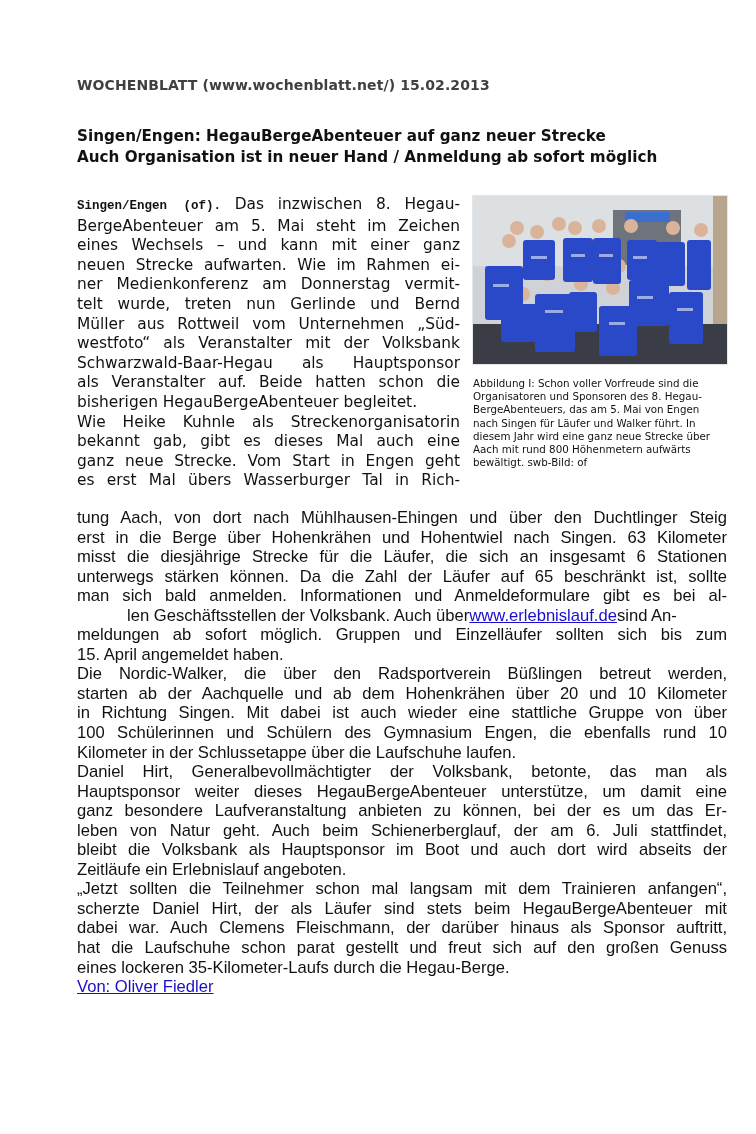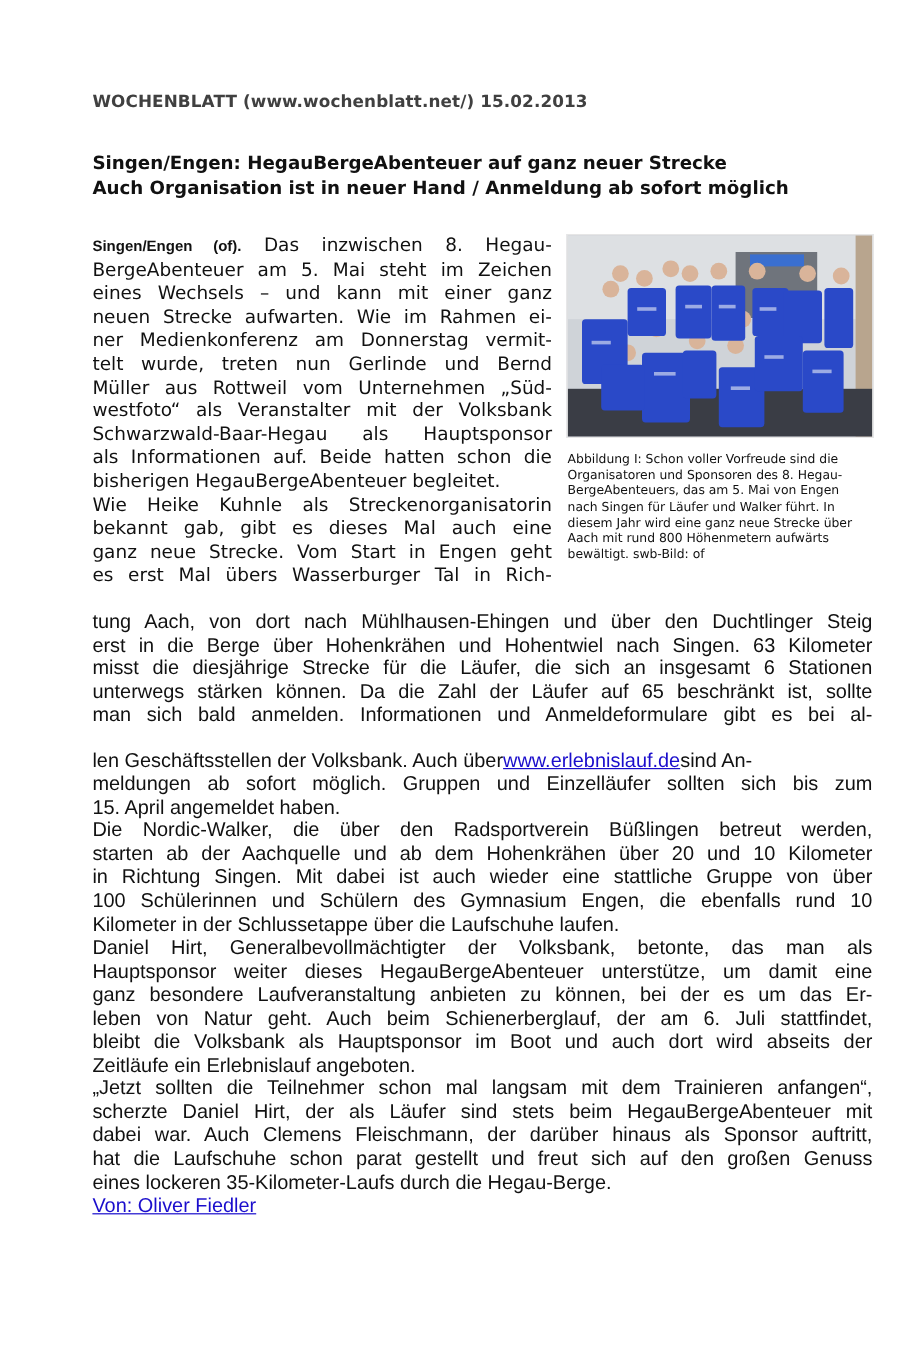--- a/index.html
+++ b/index.html
@@ -20,24 +20,24 @@
       line-height: 19.6px; color: #111; text-align: justify;
       hyphens: manual;
     }
     .col-left {
       position: absolute; left: 77px; top: 195px; width: 383px;
     }
     .col-full {
       position: absolute; left: 77px; top: 508px; width: 650px;
       font-family: "Liberation Sans", sans-serif; font-size: 16.6px; line-height: 19.55px;
     }
-    .lead { font-family: Liberation Sans, sans-serif; font-weight: bold; font-size: 12.5px; margin-top: 24px; }
+    .lead { font-family: Liberation Mono, monospace; font-weight: bold; font-size: 12.5px; margin-top: 24px; }
     .line { display: block; text-align: justify; text-align-last: justify; white-space: nowrap; }
     .line.last { text-align-last: left; }
-    .j { display: flex; justify-content: flex-start; margin-top: 18px; }
+    .j { display: flex; justify-content: center; }
     a, .link { color: #1a0dcc; text-decoration: underline; }
     .photo {
       position: absolute; left: 472px; top: 195px; width: 254px; height: 168px;
       background: #d8dbdf; overflow: hidden; border: 1px solid #e6e6e6;
     }
     .caption {
       position: absolute; left: 473px; top: 377px; width: 260px;
       font-family: "DejaVu Sans", sans-serif; font-size: 10.3px; line-height: 13.2px; color: #111;
     }
     .caption span { display: block; white-space: nowrap; }
@@ -57,21 +57,21 @@
   <div class="col-left body-text">
     <span class="line"><span class="lead">Singen/Engen (of).</span><span> Das inzwischen 8. Hegau-</span></span>
     <span class="line">BergeAbenteuer am 5. Mai steht im Zeichen</span>
     <span class="line">eines Wechsels – und kann mit einer ganz</span>
     <span class="line">neuen Strecke aufwarten. Wie im Rahmen ei-</span>
     <span class="line">ner Medienkonferenz am Donnerstag vermit-</span>
     <span class="line">telt wurde, treten nun Gerlinde und Bernd</span>
     <span class="line">Müller aus Rottweil vom Unternehmen „Süd-</span>
     <span class="line">westfoto“ als Veranstalter mit der Volksbank</span>
     <span class="line">Schwarzwald-Baar-Hegau als Hauptsponsor</span>
-    <span class="line">als Informationen auf. Beide hatten schon die</span>
+    <span class="line">als Veranstalter auf. Beide hatten schon die</span>
     <span class="line last">bisherigen HegauBergeAbenteuer begleitet.</span>
     <span class="line">Wie Heike Kuhnle als Streckenorganisatorin</span>
     <span class="line">bekannt gab, gibt es dieses Mal auch eine</span>
     <span class="line">ganz neue Strecke. Vom Start in Engen geht</span>
     <span class="line">es erst Mal übers Wasserburger Tal in Rich-</span>
   </div>
 
   <div class="photo">
     <svg width="254" height="168" viewBox="0 0 254 168">
       <rect x="0" y="0" width="254" height="168" fill="#cfd3d8"></rect>

